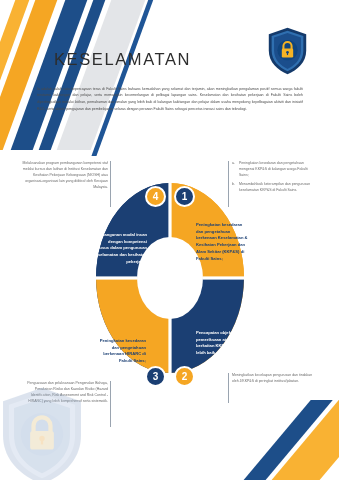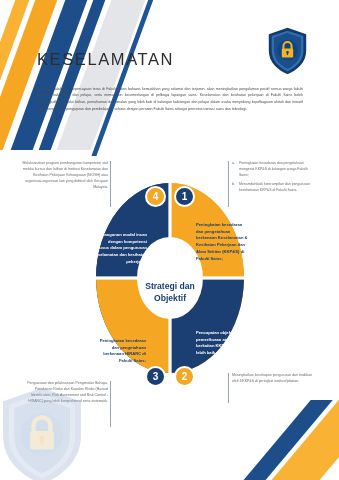--- a/index.html
+++ b/index.html
@@ -31,21 +31,21 @@
   }
 
   
   .br-wrap{right:0;bottom:0;width:120px;height:80px;overflow:hidden;}
   .br-bar{position:absolute;bottom:-60px;height:190px;transform:skewX(-40deg);}
   .br-b{right:44px;width:22px;background:#1d4e89;}
   .br-y{right:-10px;width:48px;background:#f9b233;}
 
   
   .title{
-    position:absolute;left:37px;top:50px;
+    position:absolute;left:54px;top:50px;
     font-size:16.5px;letter-spacing:1.6px;color:#2d2d2d;
     font-weight:400;
   }
   .shield-logo{position:absolute;right:31px;top:27px;width:41px;height:48px;}
   .intro{
     position:absolute;left:37px;top:82px;width:266px;
     font-size:3.55px;line-height:1.92;color:#4a4a4a;
     text-align:justify;
   }
 
@@ -155,24 +155,20 @@
 
         <rect x="-1.6" y="-96" width="3.2" height="58" fill="#ffffff"></rect>
         <rect x="-1.6" y="38" width="3.2" height="58" fill="#ffffff"></rect>
         <rect x="-75" y="-1.6" width="42" height="3.2" fill="#ffffff"></rect>
         <rect x="33" y="-1.6" width="42" height="3.2" fill="#ffffff"></rect>
         <ellipse cx="0" cy="0" rx="33" ry="41" fill="#ffffff"></ellipse>
       </g>
     </svg>
   </div>
 
-  <div class="center-label">
-    <span>Strategi dan</span><br>
-    <span>Objektif</span>
-  </div>
 
   <div class="badge badge-1">1</div>
   <div class="badge badge-2">2</div>
   <div class="badge badge-3">3</div>
   <div class="badge badge-4">4</div>
 
   <div class="q q1">Peningkatan kesedaran dan pengetahuan berkenaan Keselamatan &amp; Kesihatan Pekerjaan dan Alam Sekitar (KKP&amp;S) di Fakulti Sains;</div>
   <div class="q q2">Pencapaian objektif pemeriksaan atau audit berkaitan KKP&amp;S yang lebih baik di Fakulti Sains;</div>
   <div class="q q3">Peningkatan kesedaran dan pengetahuan berkenaan HIRARC di Fakulti Sains;</div>
   <div class="q q4">Pembangunan modal insan dengan kompetensi khusus dalam pengurusan keselamatan dan kesihatan pekerjaan;</div>

